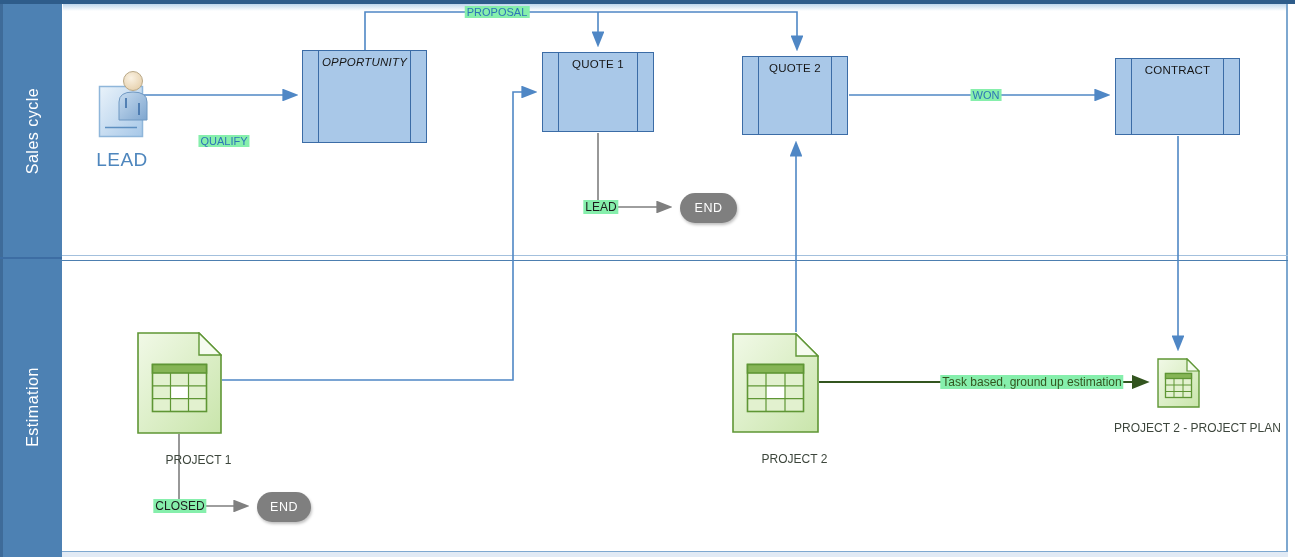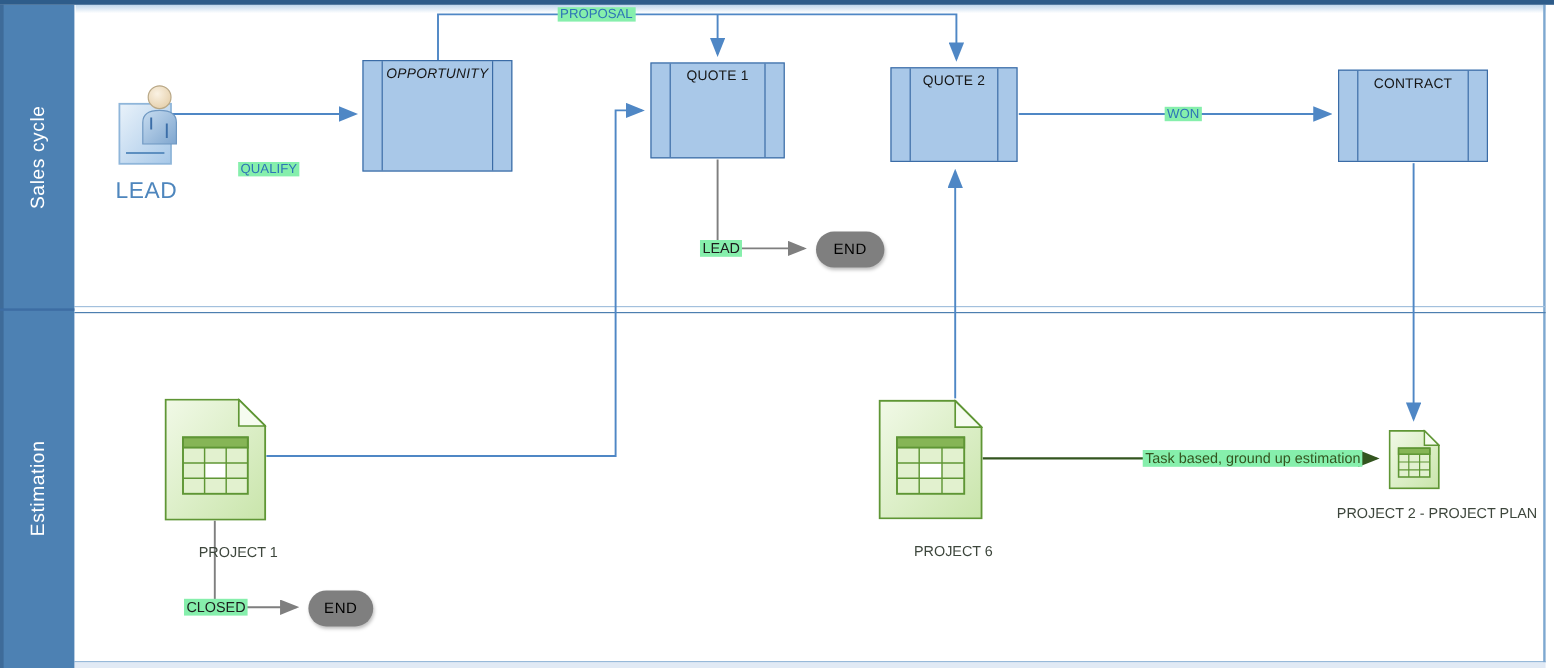--- a/index.html
+++ b/index.html
@@ -51,23 +51,23 @@
 
   .edge-label{z-index:9;background:#86efac;padding:0 2px;font-size:11px;white-space:nowrap;transform:translate(-50%,-50%);}
   .edge-label.blue{color:var(--c-label-blue);}
   .edge-label.dark{color:#1c1c1c;font-size:12px;}
   .edge-label.green{color:var(--c-green-dark);font-size:12px;}
   .lbl-qualify{left:224px;top:96px;margin-top:45px;}
   .lbl-proposal{left:497px;top:12px;}
   .lbl-won{left:986px;top:95px;}
   .lbl-lost{left:601px;top:207px;}
   .lbl-closed{left:180px;top:506px;}
-  .lbl-task{left:1032px;top:382px;margin-left:12px;}
-
-  .endcap{background:var(--c-gray);border-radius:16px;color:#000000;font-size:12.5px;letter-spacing:.5px;
+  .lbl-task{left:1032px;top:382px;}
+
+  .endcap{background:var(--c-gray);border-radius:16px;color:#ffffff;font-size:12.5px;letter-spacing:.5px;
     display:flex;align-items:center;justify-content:center;z-index:5;box-shadow:1px 2px 3px rgba(0,0,0,.25);}
   .end1{left:680px;top:193px;width:57px;height:30px;}
   .end2{left:257px;top:492px;width:54px;height:30px;}
 
   .lead-wrap{left:97px;top:70px;width:54px;height:70px;z-index:5;}
   .lead-label{left:122px;top:160px;transform:translate(-50%,-50%);color:#4e86bd;font-size:19px;letter-spacing:.5px;z-index:5;}
 
   .doc{z-index:3;}
   .doc-project1{left:137px;top:332px;width:85px;height:102px;}
   .doc-project2{left:732px;top:333px;width:87px;height:100px;}
@@ -173,21 +173,21 @@
       <path d="M30,1 V13 H42 Z" fill="#f6fcf0" stroke="#5f9635" stroke-width="1.2"></path>
       <rect x="8.5" y="15.5" width="26" height="24" fill="#e2f1cf" stroke="#5f9635" stroke-width="1.3"></rect>
       <rect x="8.5" y="15.5" width="26" height="5" fill="#86b556" stroke="#5f9635" stroke-width="1.3"></rect>
       <line x1="17" y1="20.5" x2="17" y2="39.5" stroke="#5f9635" stroke-width="1"></line>
       <line x1="26" y1="20.5" x2="26" y2="39.5" stroke="#5f9635" stroke-width="1"></line>
       <line x1="8.5" y1="27" x2="34.5" y2="27" stroke="#5f9635" stroke-width="1"></line>
       <line x1="8.5" y1="33.5" x2="34.5" y2="33.5" stroke="#5f9635" stroke-width="1"></line>
     </svg>
   </div>
   <div class="abs doc-label lbl-project1">PROJECT 1</div>
-  <div class="abs doc-label lbl-project2">PROJECT 6</div>
+  <div class="abs doc-label lbl-project2">PROJECT 2</div>
   <div class="abs doc-label lbl-plan">PROJECT 2 - PROJECT PLAN</div>
 
   <div class="abs endcap end1">
     <span>END</span>
   </div>
   <div class="abs endcap end2">
     <span>END</span>
   </div>
 
   <svg class="abs svg-layer">

